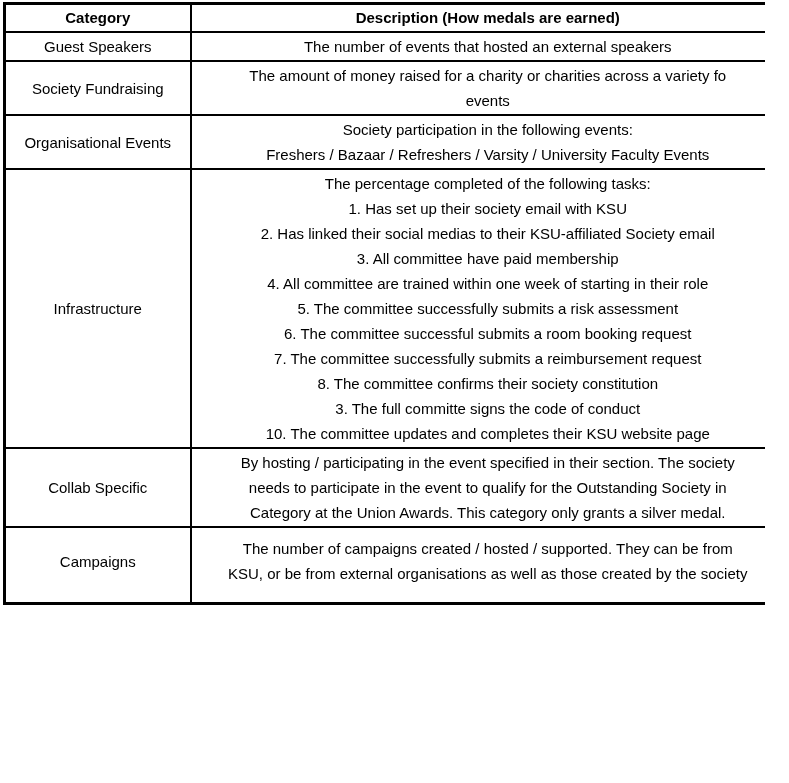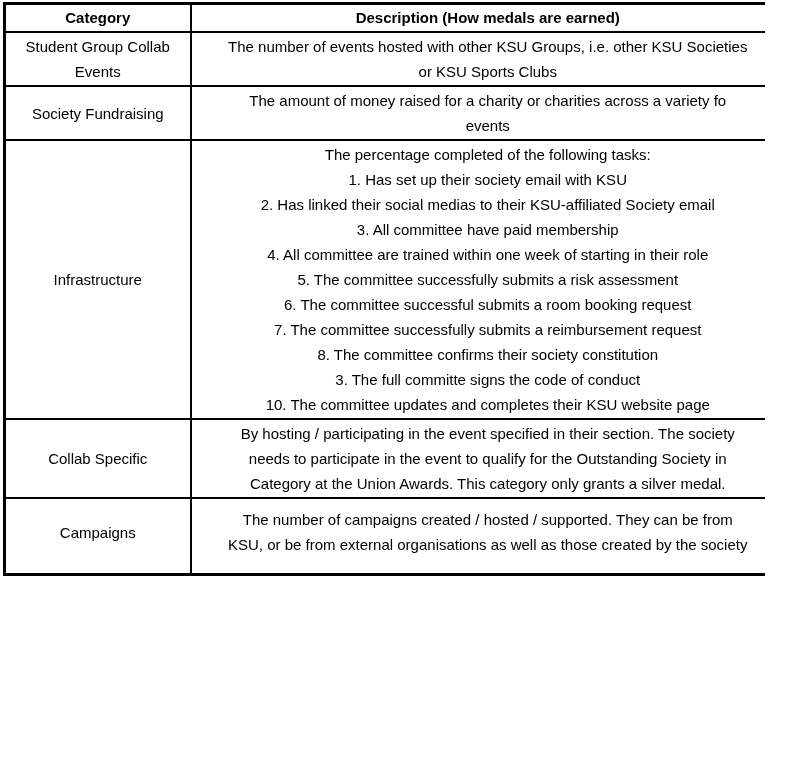--- a/index.html
+++ b/index.html
@@ -62,35 +62,42 @@
     </colgroup>
     <thead>
       <tr>
         <th>Category</th>
         <th>Description (How medals are earned)</th>
       </tr>
     </thead>
     <tbody>
         <tr>
           <td>
-            <span class="line">Student Group Collab</span>
-            <span class="line">Events</span>
+            <span class="line">Guest Speakers</span>
           </td>
           <td>
-            <span class="line">The number of events hosted with other KSU Groups, i.e. other KSU Societies</span>
-            <span class="line">or KSU Sports Clubs</span>
+            <span class="line">The number of events that hosted an external speakers</span>
           </td>
         </tr>
         <tr>
           <td>
             <span class="line">Society Fundraising</span>
           </td>
           <td>
             <span class="line">The amount of money raised for a charity or charities across a variety fo</span>
             <span class="line">events</span>
+          </td>
+        </tr>
+        <tr>
+          <td>
+            <span class="line">Organisational Events</span>
+          </td>
+          <td>
+            <span class="line">Society participation in the following events:</span>
+            <span class="line">Freshers / Bazaar / Refreshers / Varsity / University Faculty Events</span>
           </td>
         </tr>
         <tr>
           <td>
             <span class="line">Infrastructure</span>
           </td>
           <td>
             <span class="line">The percentage completed of the following tasks:</span>
             <span class="line">1. Has set up their society email with KSU</span>
             <span class="line">2. Has linked their social medias to their KSU-affiliated Society email</span>

